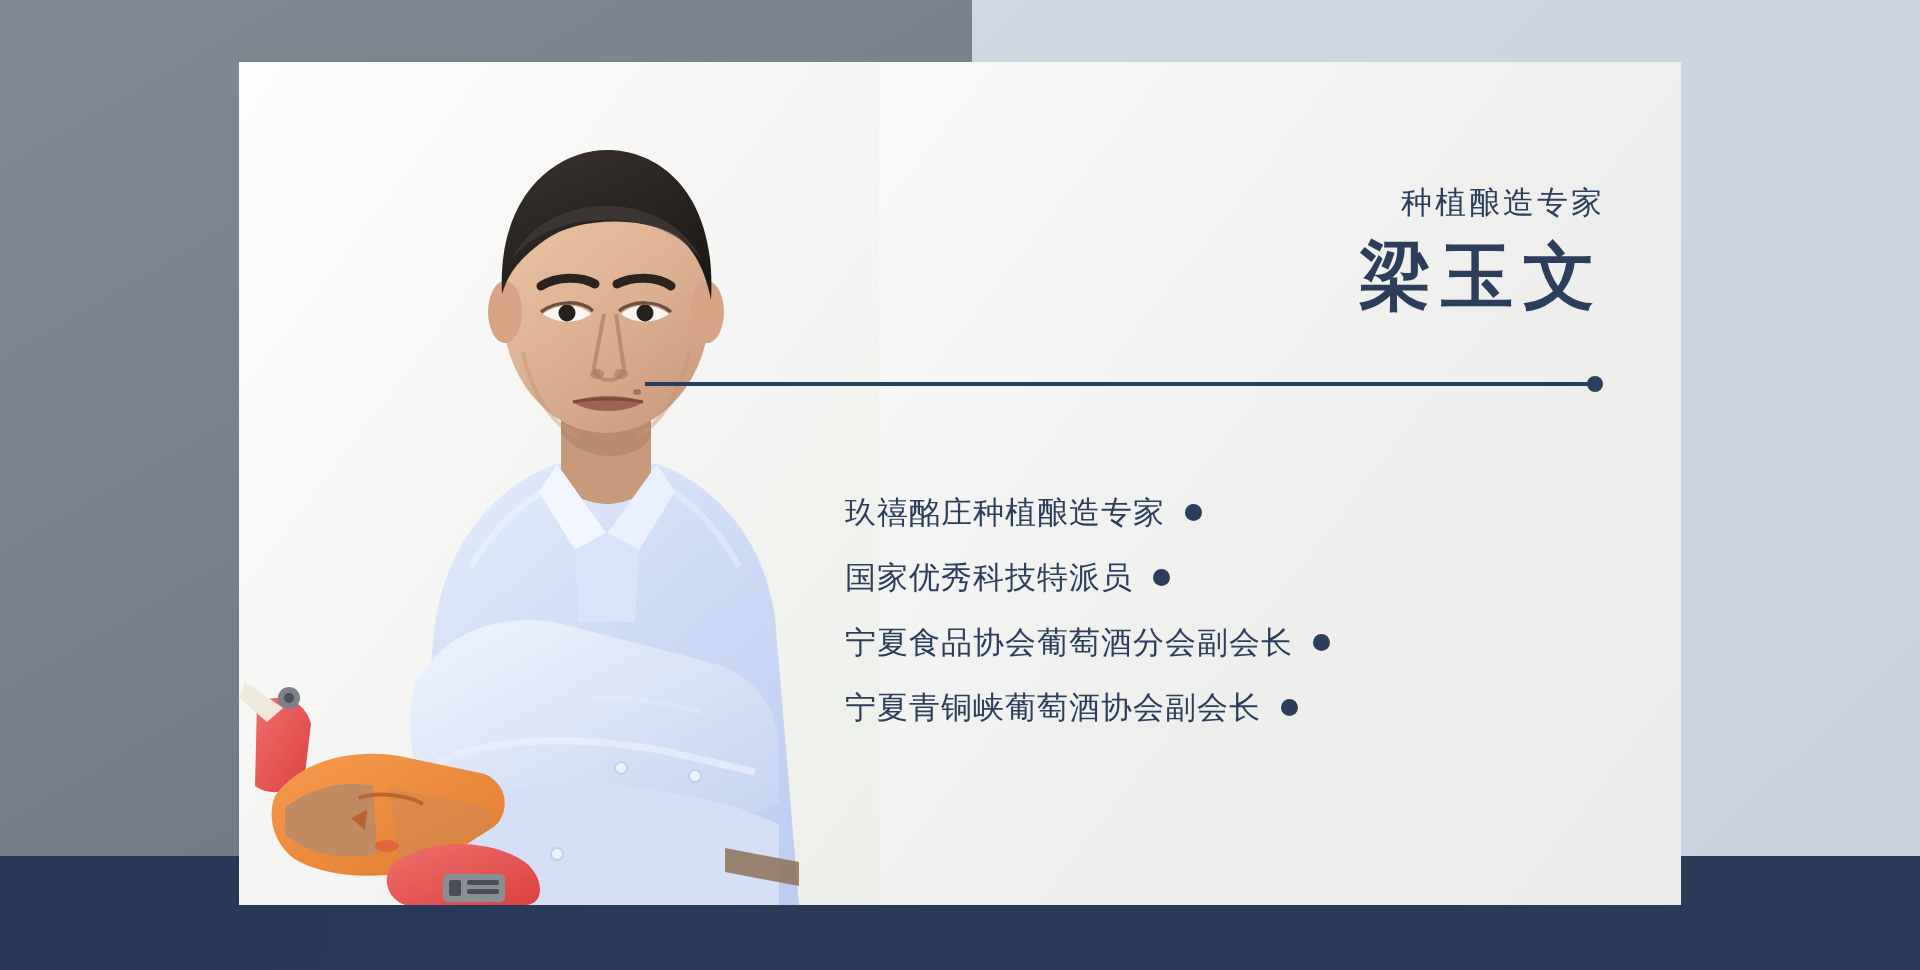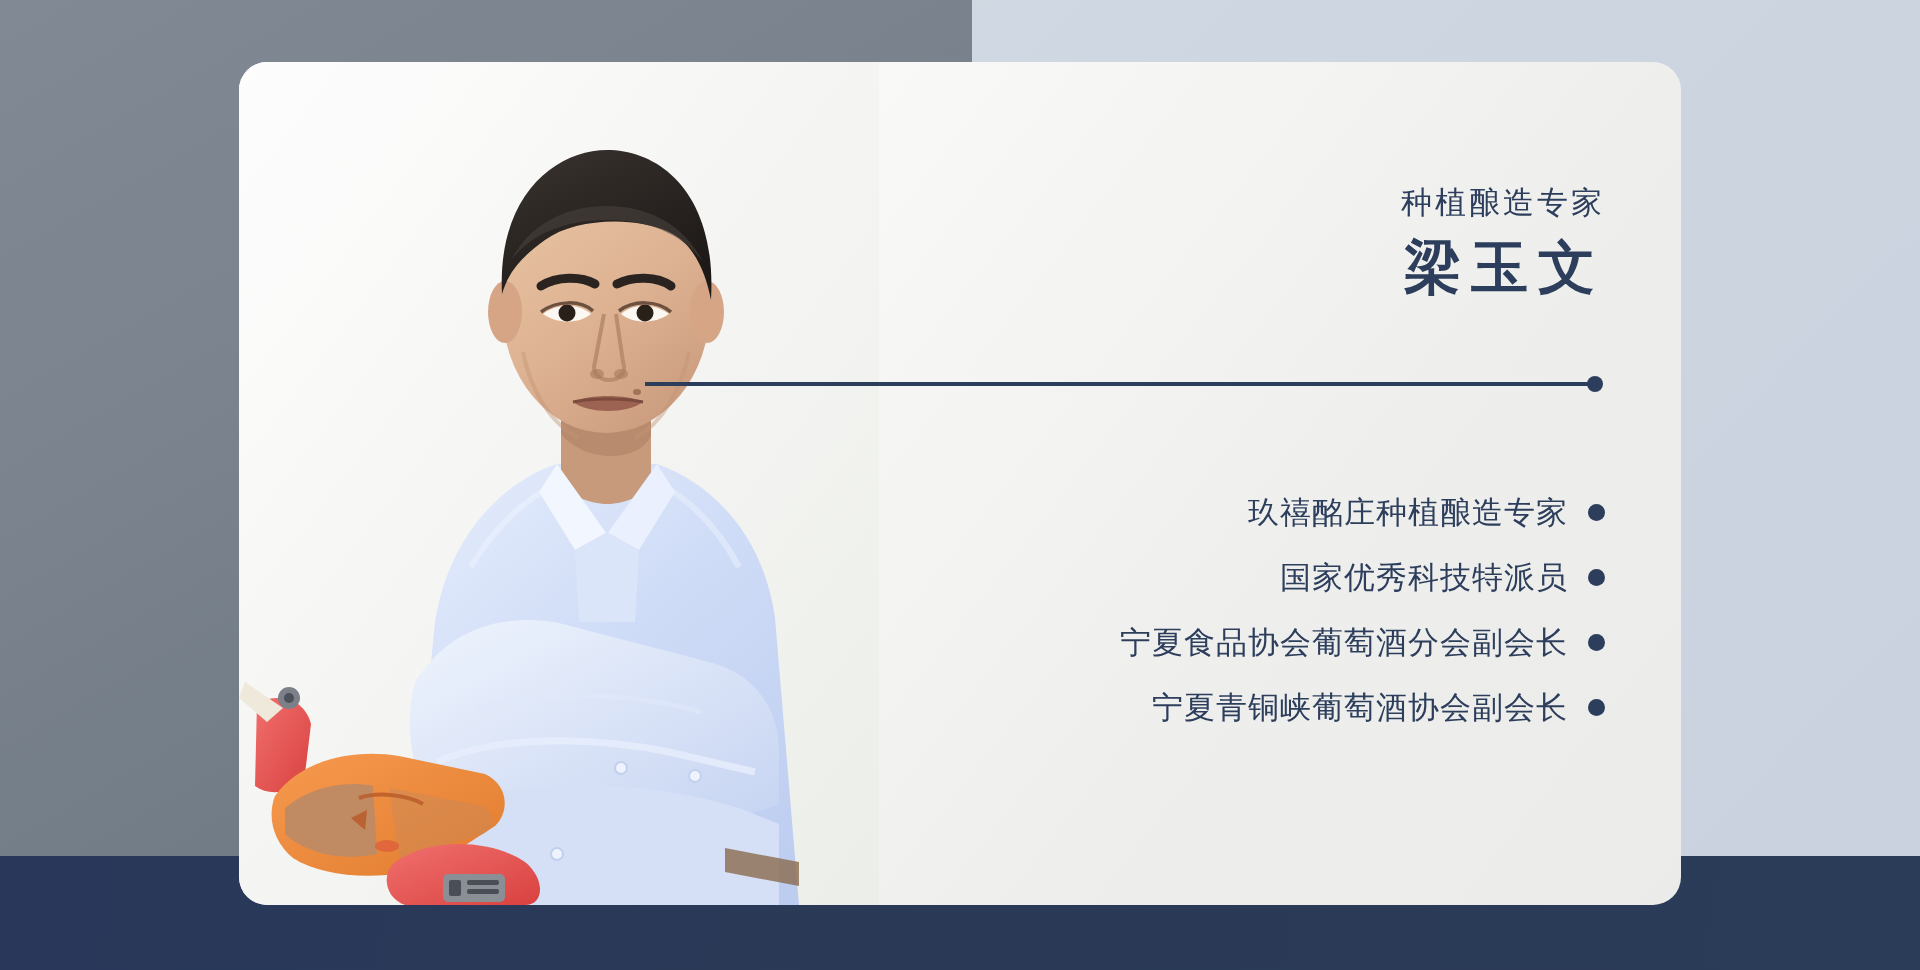--- a/index.html
+++ b/index.html
@@ -23,21 +23,20 @@
   .bg-navy{
     position:absolute;left:0;top:856px;width:1920px;height:114px;
     background:linear-gradient(100deg,#29385a 0%,#2a3a56 50%,#2b3c58 100%);
   }
 
   
   .card{
     position:absolute;left:239px;top:62px;width:1442px;height:843px;
     background:linear-gradient(128deg,#fdfdfd 0%,#f8f8f7 35%,#eeefed 70%,#ebece9 100%);
     overflow:hidden;
-    border-radius:28px;
   }
 
   
   .portrait{
     position:absolute;left:0;top:0;width:640px;height:843px;
     overflow:hidden;
   }
   .portrait svg{display:block;width:640px;height:843px;}
 
   
@@ -47,42 +46,42 @@
   }
   .subtitle{
     position:absolute;right:0;top:125px;
     font-size:31px;letter-spacing:3px;
     color:#2d3e5c;font-weight:400;line-height:1;
     white-space:nowrap;
   }
   .name{
     position:absolute;right:0;top:170px;
     font-family:"Liberation Serif","DejaVu Serif",serif;
-    font-size:57px;font-weight:700;letter-spacing:10px;
+    font-size:72px;font-weight:700;letter-spacing:10px;
     color:#2d3e5c;line-height:1.25;white-space:nowrap;
     text-indent:10px;
   }
 
   
   .rule{
     position:absolute;left:406px;top:320px;width:955px;height:4px;
     background:#2d3e5c;
   }
   .rule-dot{
     position:absolute;left:1348px;top:314px;width:16px;height:16px;
     border-radius:50%;background:#2d3e5c;
   }
 
   
   .creds{
     position:absolute;right:0;top:423px;width:760px;
     list-style:none;margin:0;padding:0;
   }
   .cred{
-    display:flex;align-items:center;justify-content:flex-end;
+    display:flex;align-items:center;
     height:54px;margin-bottom:11px;
   }
   .cred-label{
     font-size:31px;letter-spacing:1px;color:#2d3e5c;
     line-height:1;white-space:nowrap;
   }
   .cred-bullet{
     width:17px;height:17px;border-radius:50%;
     background:#2d3e5c;margin-left:20px;flex:0 0 auto;
   }

